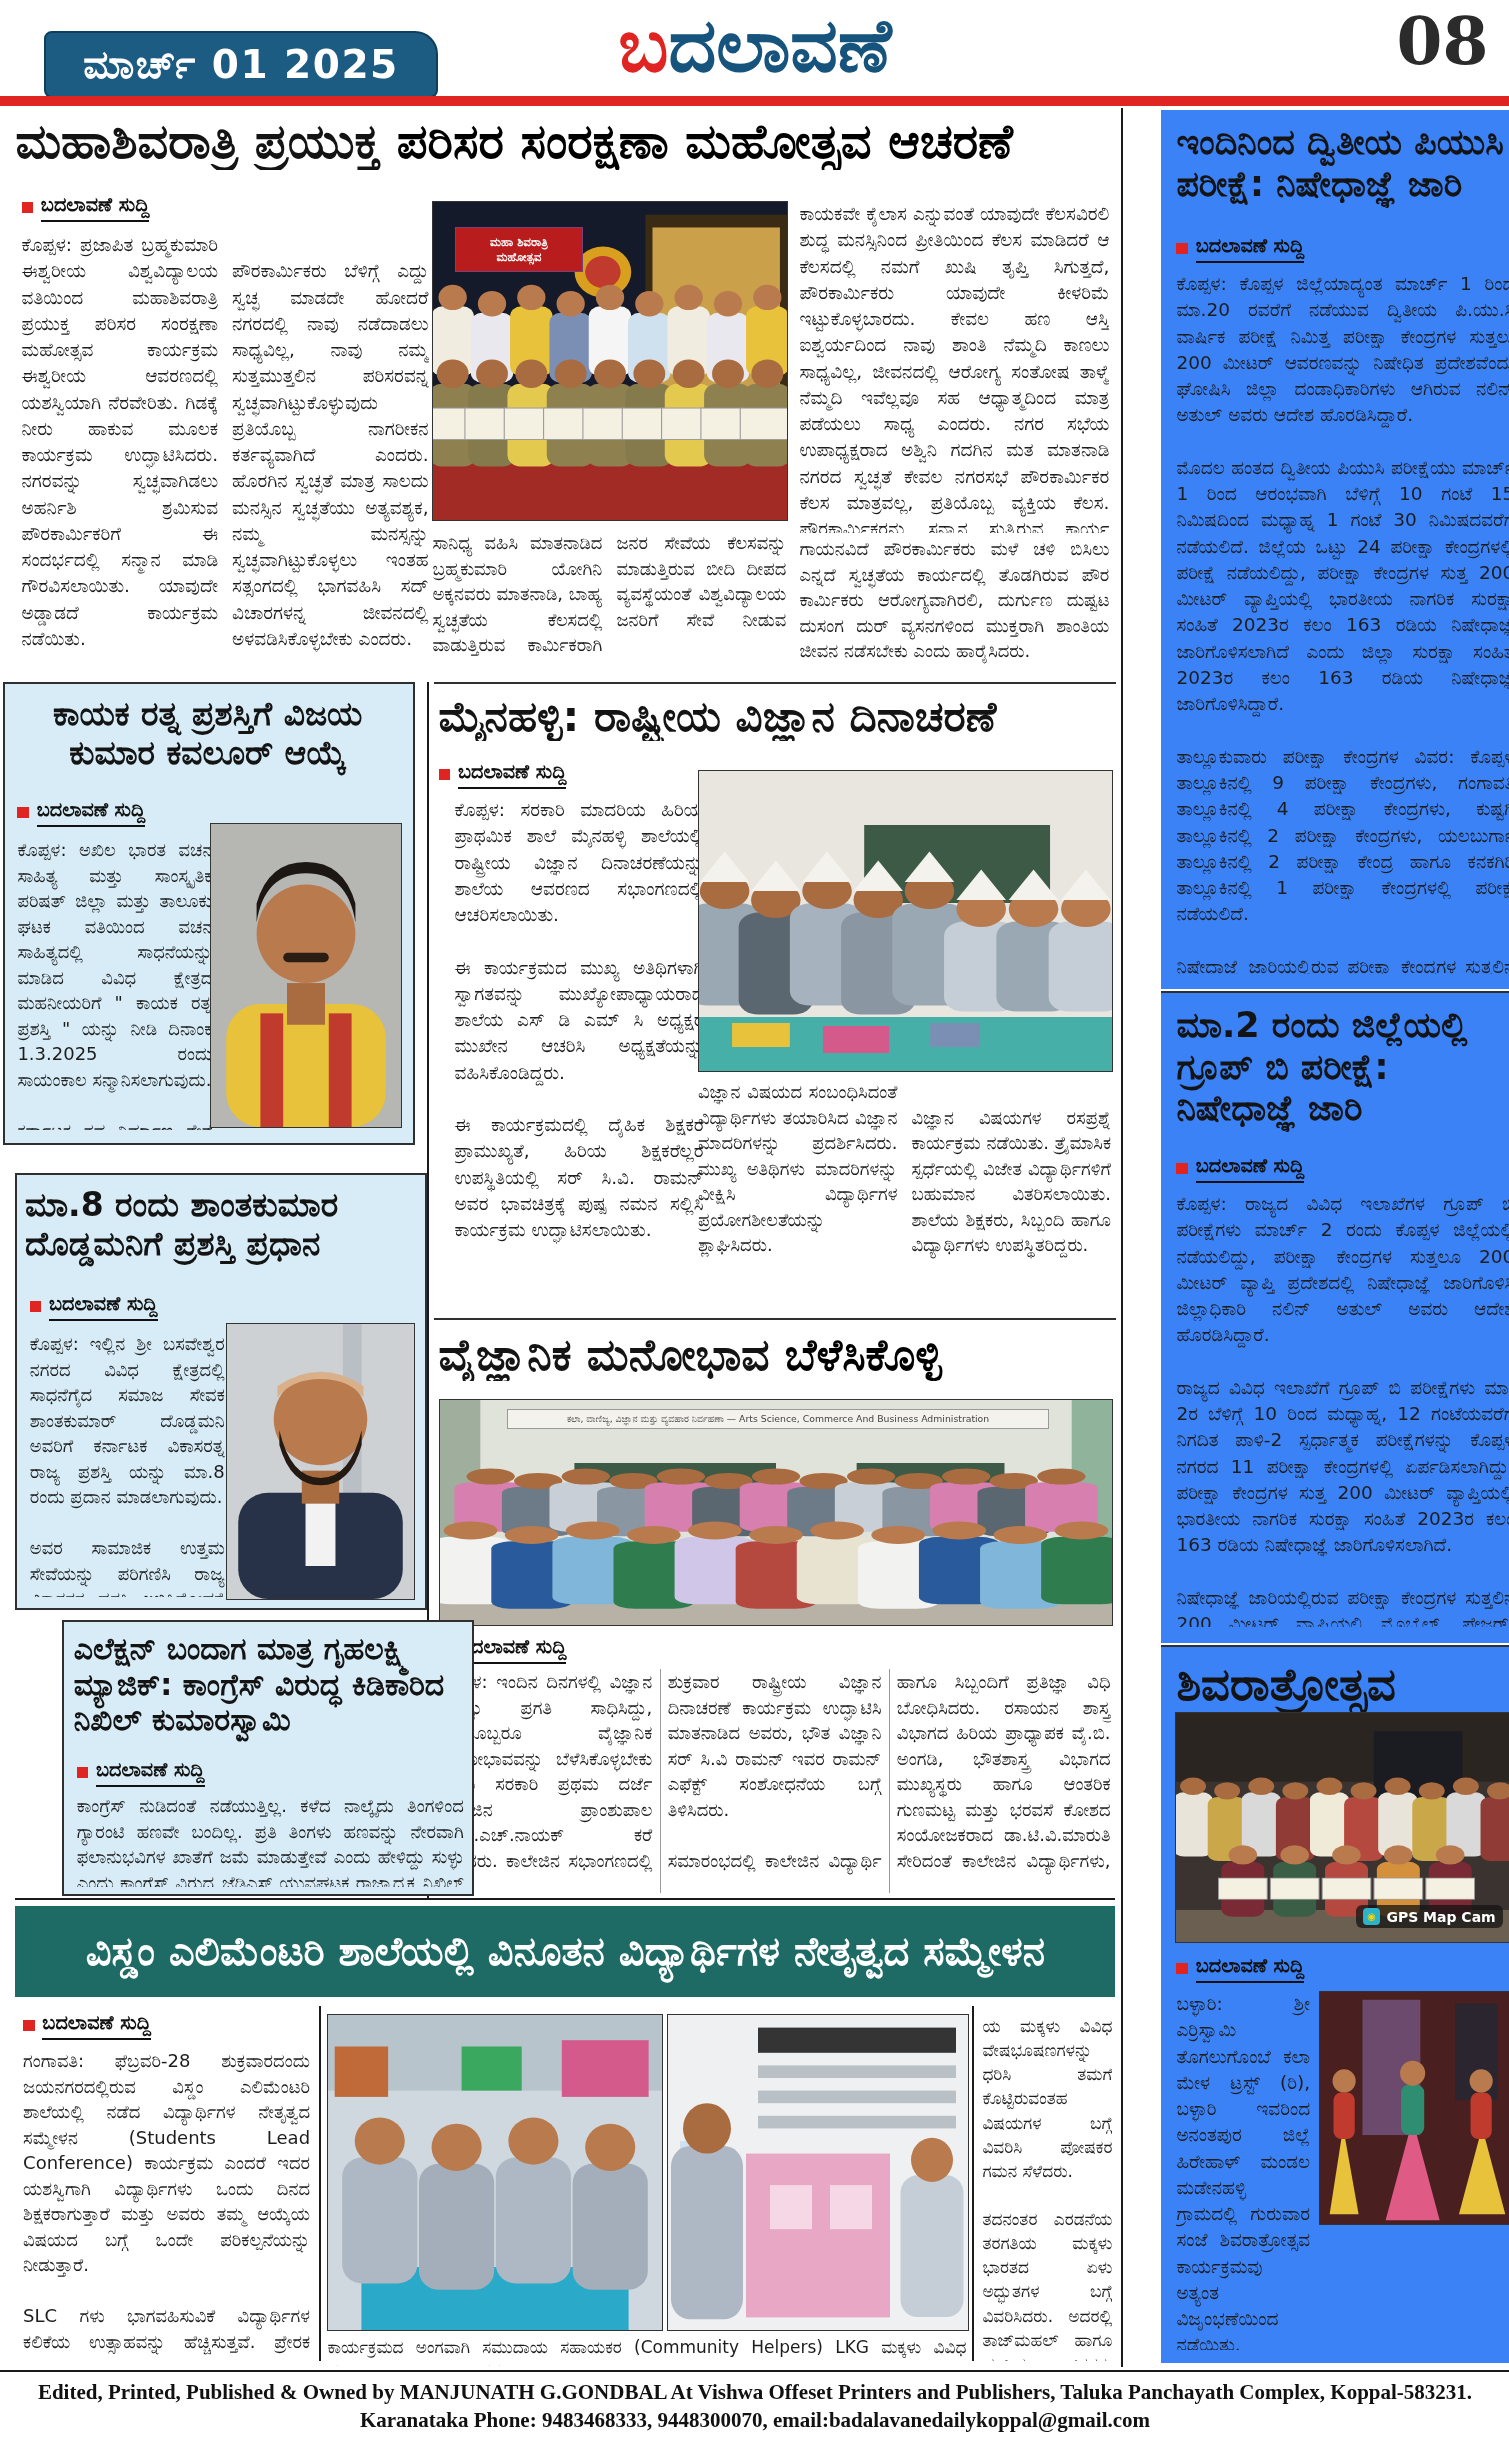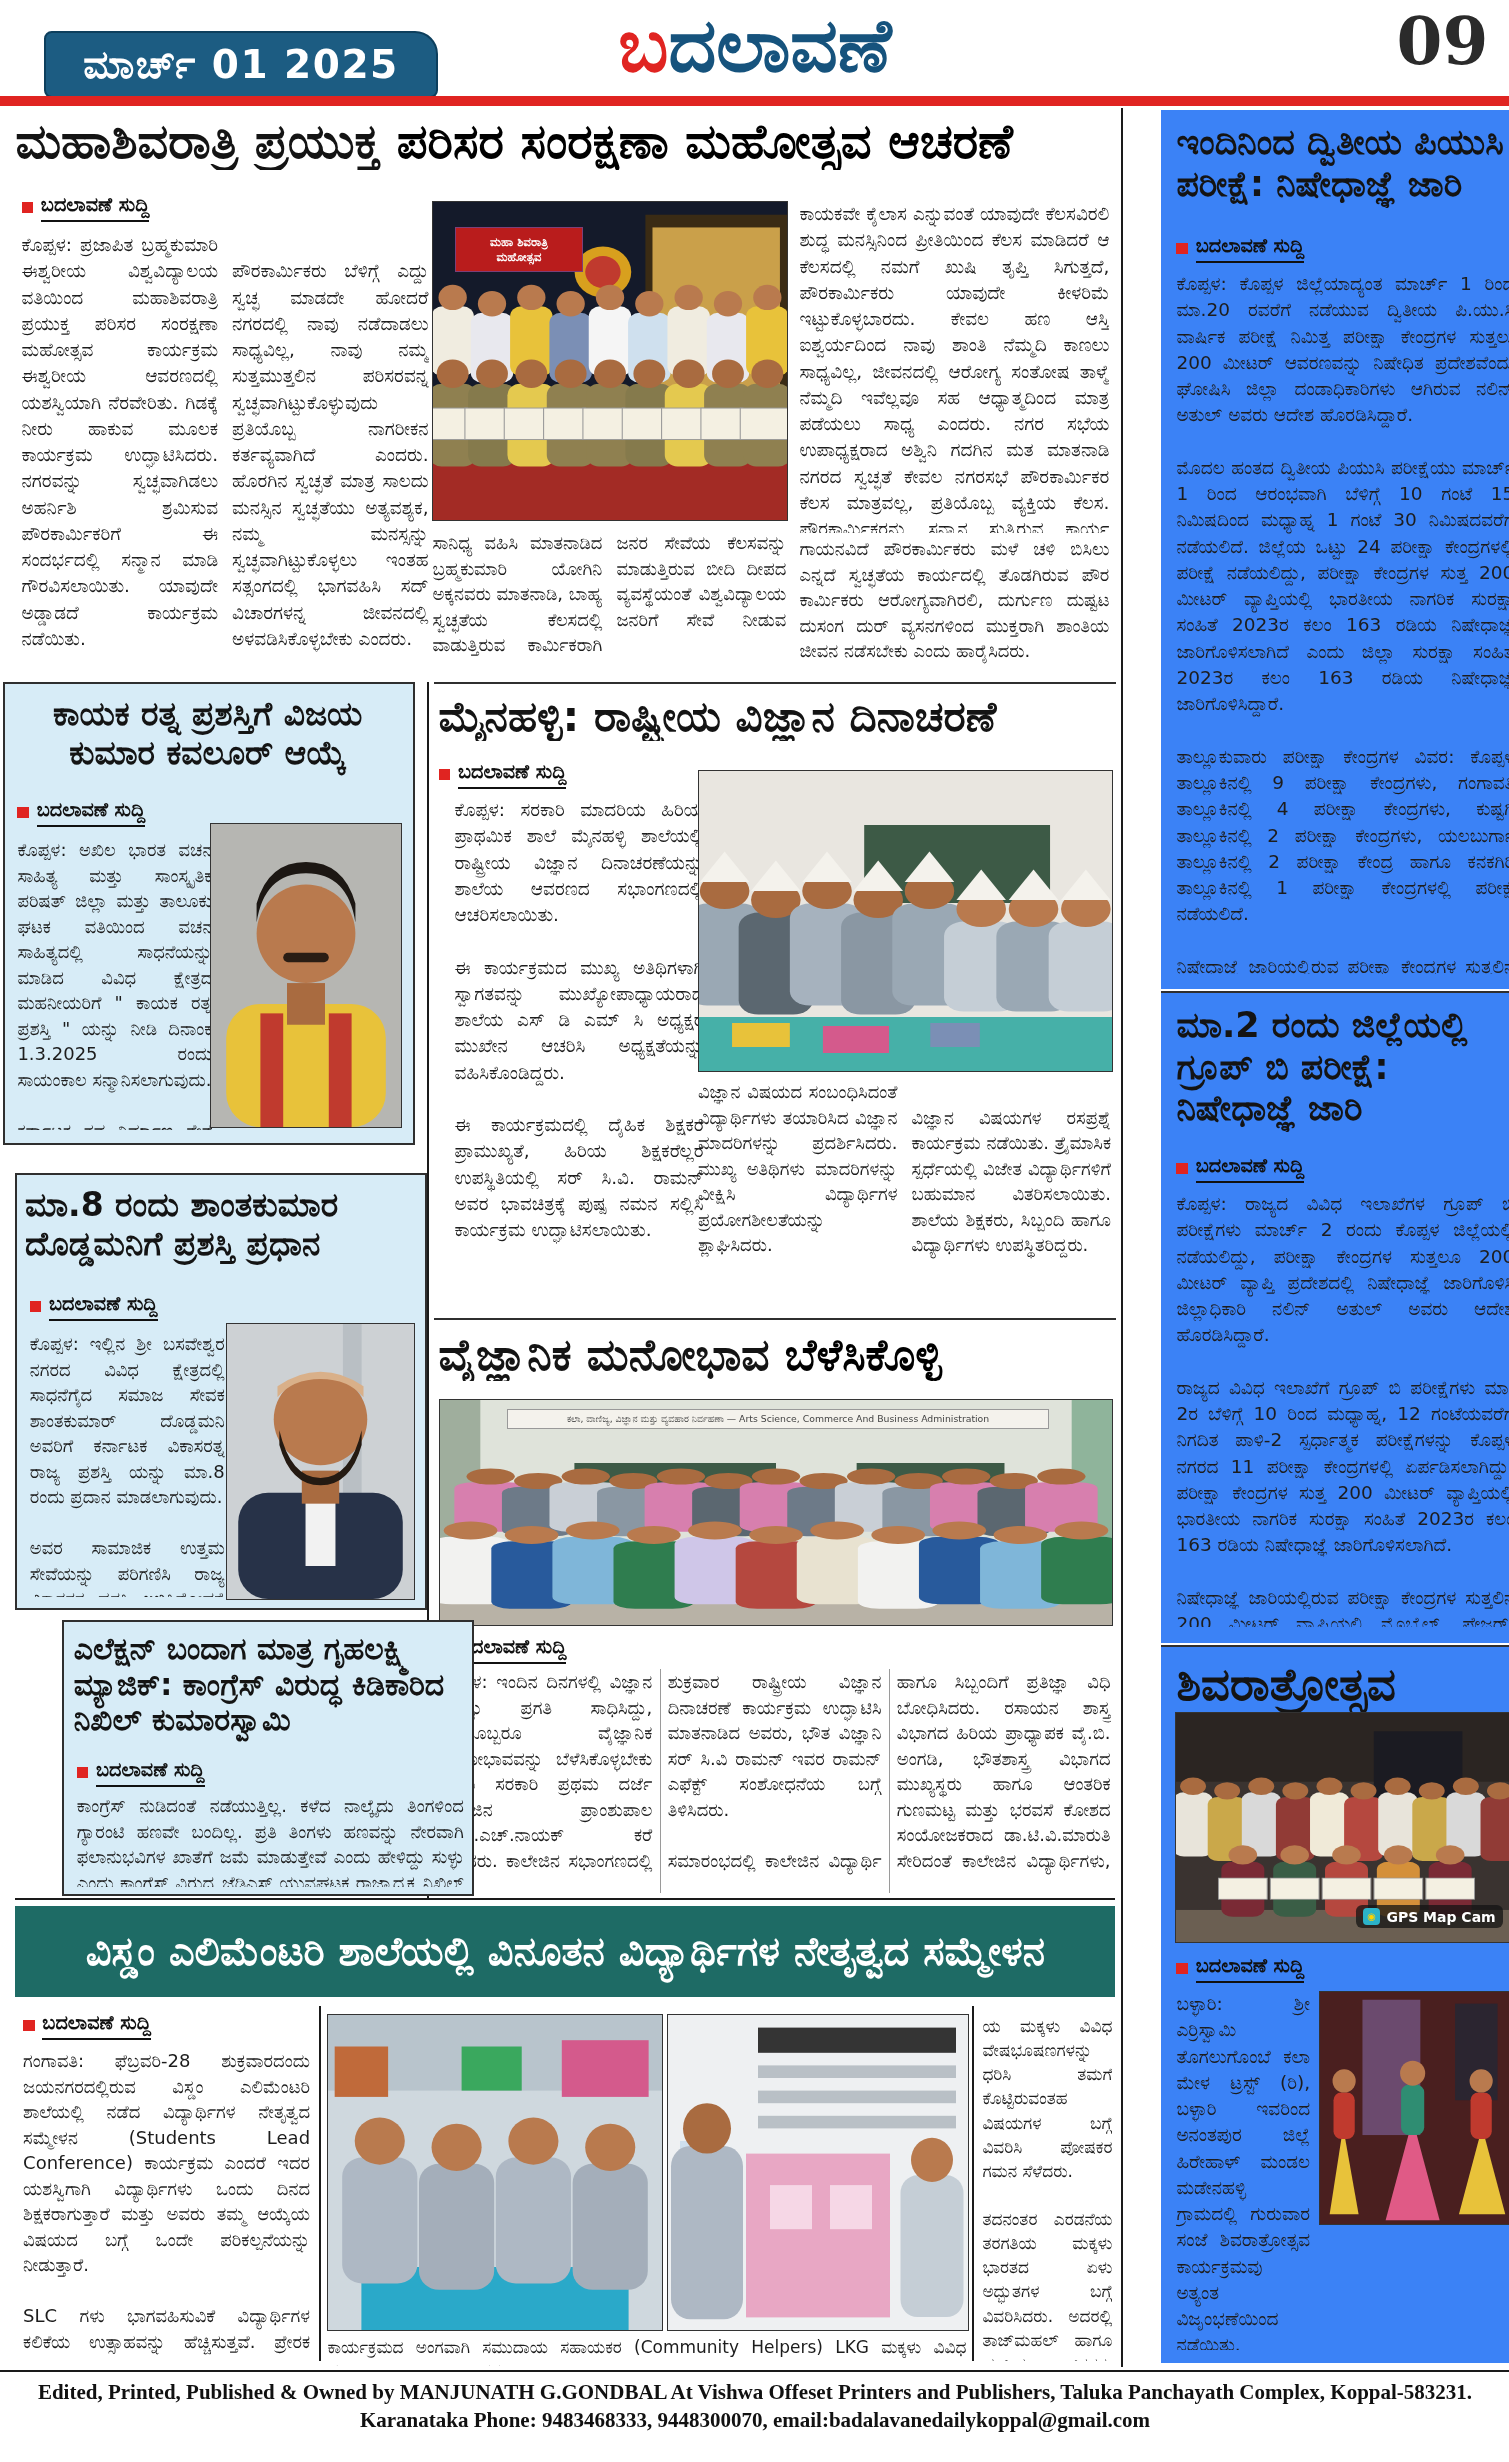--- a/index.html
+++ b/index.html
@@ -49,21 +49,21 @@
 <body>
 
 <div id="page">
 
   <div class="abs datebox">
     <span>ಮಾರ್ಚ್ 01 2025</span>
   </div>
   <div class="abs masthead">
     <span class="m1">ಬ</span><span class="m2">ದಲಾವಣೆ</span>
   </div>
-  <div class="abs pagenum">09</div>
+  <div class="abs pagenum">08</div>
   <div class="abs redbar"></div>
 
   <div class="abs vr" style="left:427px;top:682px;height:1218px;"></div>
   <div class="abs vr" style="left:1121px;top:108px;height:2259px;"></div>
   <div class="abs hr" style="left:15.4px;top:1898px;width:1100px;"></div>
   <div class="abs hr" style="left:0;top:2370px;width:1510px;"></div>
 
   <div class="abs" style="left:15.4px;top:110px;width:1100px;height:566px;">
     <div class="hl" style="position:absolute;left:0;top:3.1px;width:1100px;font-size:48px;white-space:nowrap;overflow:hidden;">
       <span>ಮಹಾಶಿವರಾತ್ರಿ ಪ್ರಯುಕ್ತ </span><span class="red">ಪರಿಸರ ಸಂರಕ್ಷಣಾ ಮಹೋತ್ಸವ ಆಚರಣೆ</span>

